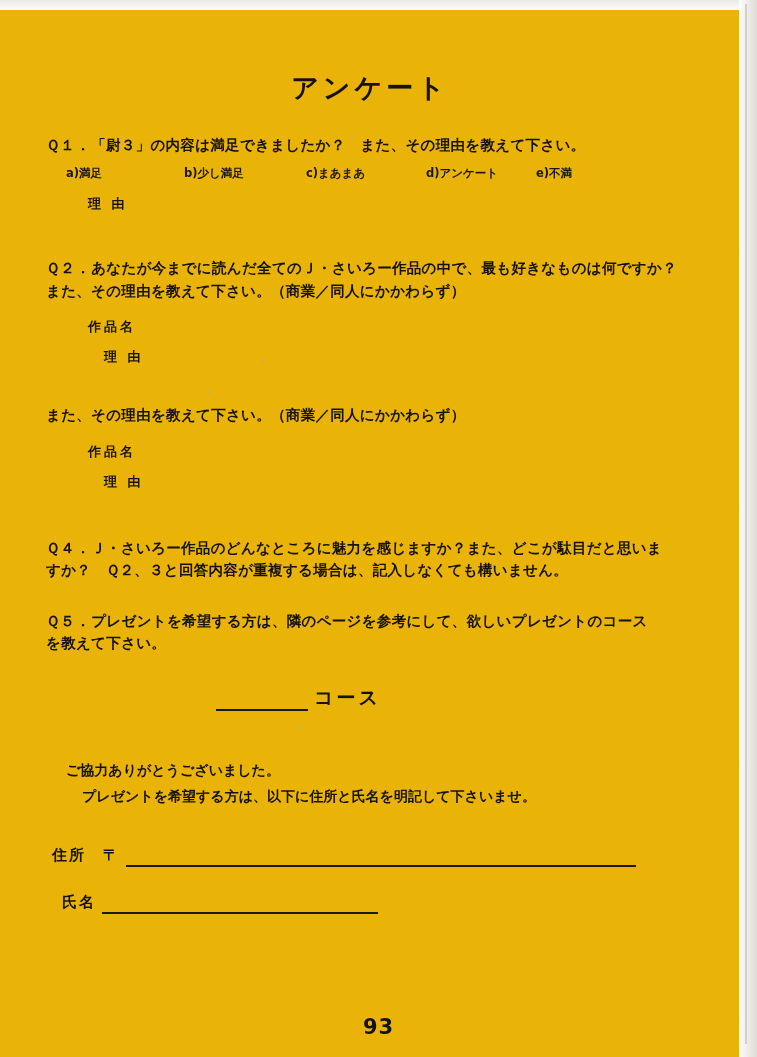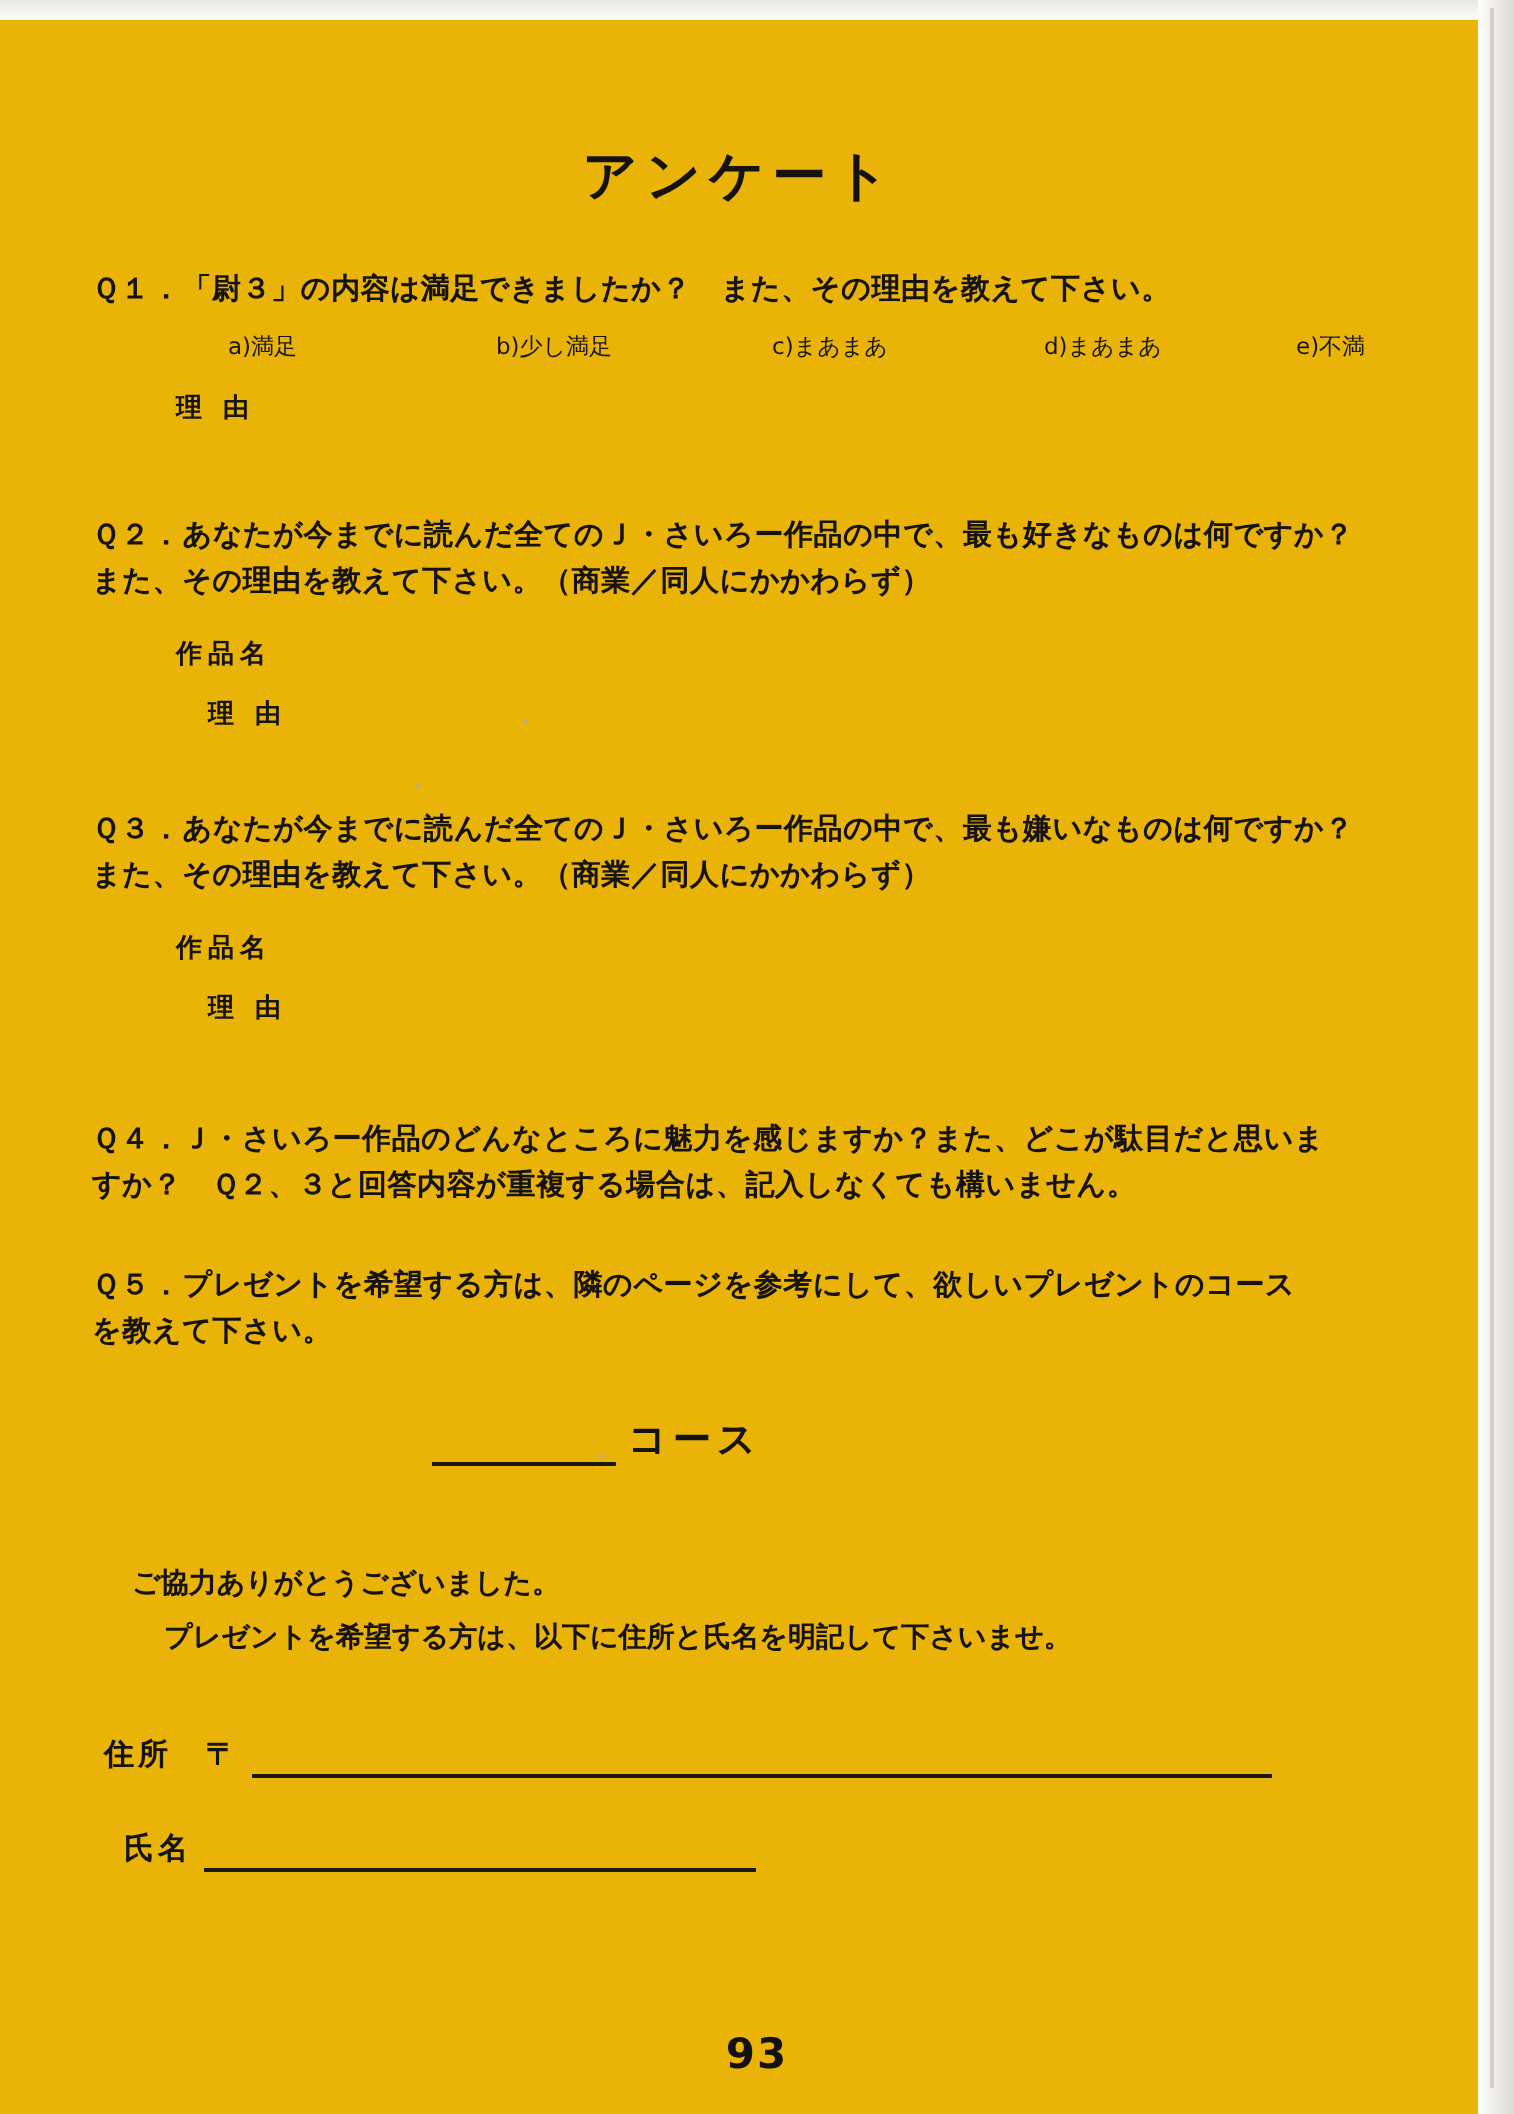--- a/index.html
+++ b/index.html
@@ -64,25 +64,25 @@
     font-size: 14.5px;
     font-weight: bold;
     line-height: 1.55;
     letter-spacing: .3px;
   }
   .q-num {
     letter-spacing: 1px;
   }
   .choices {
     margin-top: 10px;
-    margin-left: 68px;
+    margin-left: 20px;
     font-size: 11.5px;
-    font-weight: normal;
+    font-weight: bold;
     display: flex;
-    gap: 16px;
+    gap: 0;
     color: #1a1613;
   }
   .choices span {
     display: inline-block;
   }
   .c1 { width: 118px; }
   .c2 { width: 122px; }
   .c3 { width: 120px; }
   .c4 { width: 110px; }
   .sub {
@@ -181,39 +181,36 @@
     <h1 class="title">アンケート</h1>
 
     <div class="q">
       <div class="q-text">
         <span class="q-num">Ｑ１．</span><span>「尉３」の内容は満足できましたか？　また、その理由を教えて下さい。</span>
       </div>
       <div class="choices">
         <span class="c1">a)満足</span>
         <span class="c2">b)少し満足</span>
         <span class="c3">c)まあまあ</span>
-        <span class="c4">d)まあまあ</span>
+        <span class="c4">d)アンケート</span>
         <span>e)不満</span>
       </div>
       <div class="sub">理 由</div>
     </div>
 
     <div class="q" style="margin-top:44px;">
       <div class="q-text">
         <span class="q-num">Ｑ２．</span><span>あなたが今までに読んだ全てのＪ・さいろー作品の中で、最も好きなものは何ですか？</span>
       </div>
       <div class="q-text">また、その理由を教えて下さい。（商業／同人にかかわらず）</div>
       <div class="sub" style="margin-top:16px;">作品名</div>
       <div class="sub indent2" style="margin-top:12px;">理 由</div>
     </div>
 
     <div class="q" style="margin-top:38px;">
-      <div class="q-text">
-        <span class="q-num">Ｑ３．</span><span>あなたが今までに読んだ全てのＪ・さいろー作品の中で、最も嫌いなものは何ですか？</span>
-      </div>
       <div class="q-text">また、その理由を教えて下さい。（商業／同人にかかわらず）</div>
       <div class="sub" style="margin-top:16px;">作品名</div>
       <div class="sub indent2" style="margin-top:12px;">理 由</div>
     </div>
 
     <div class="q" style="margin-top:46px;">
       <div class="q-text">
         <span class="q-num">Ｑ４．</span><span>Ｊ・さいろー作品のどんなところに魅力を感じますか？また、どこが駄目だと思いま</span>
       </div>
       <div class="q-text">すか？　Ｑ２、３と回答内容が重複する場合は、記入しなくても構いません。</div>

